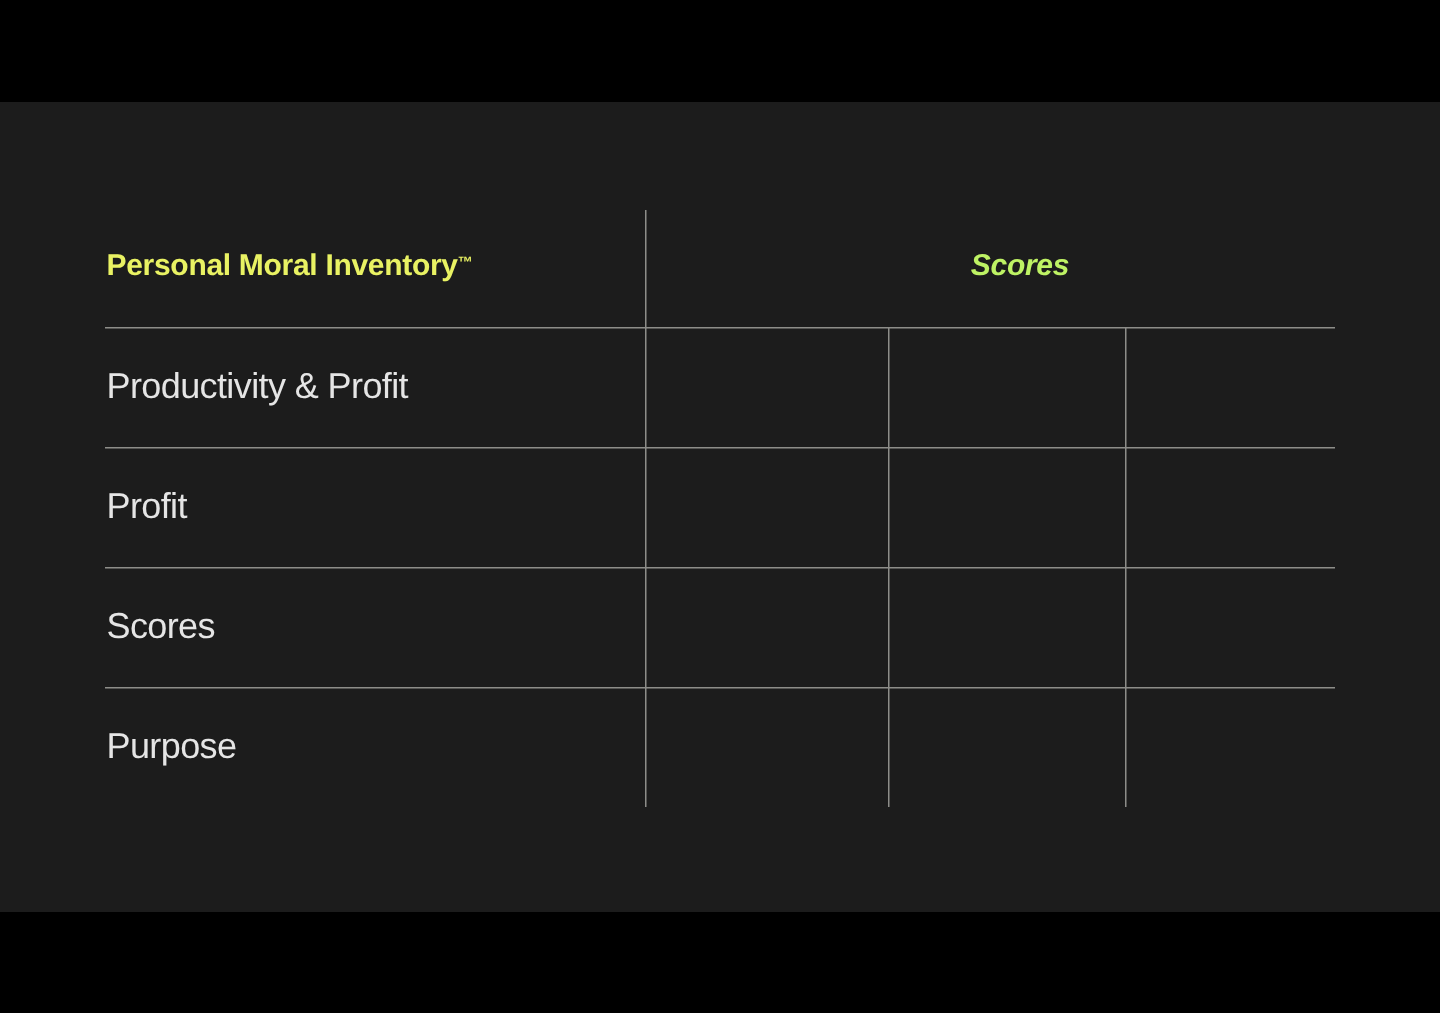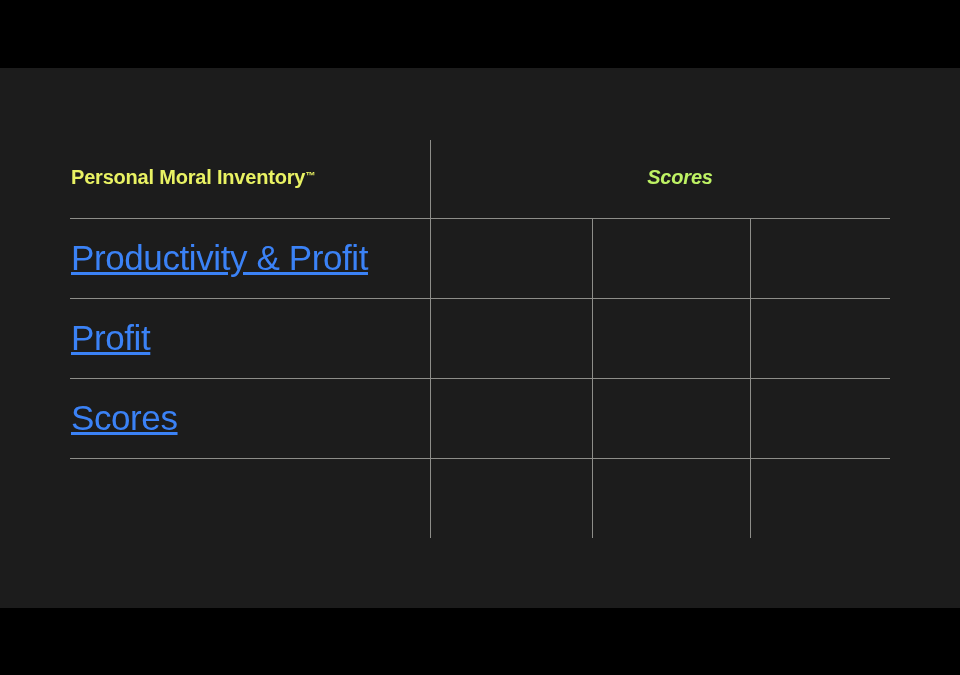--- a/index.html
+++ b/index.html
@@ -92,26 +92,25 @@
     left: 0;
     width: 820px;
     height: 80px;
   }
   .row-label {
     position: absolute;
     left: 1px;
     top: 0;
     height: 80px;
     line-height: 80px;
-    font-size: 35px;
+    font-size: 24px;
     font-weight: normal;
-    color: #3b82f6;
+    color: #e5e5e5;
     letter-spacing: -0.4px;
     white-space: nowrap;
-    text-decoration: underline;
   }
   .score-cell {
     position: absolute;
     top: 0;
     height: 80px;
     line-height: 80px;
     font-size: 27px;
     color: #f2f2ee;
     text-align: center;
   }
@@ -164,20 +163,21 @@
       </div>
 
       <div class="row-band" style="top:310px">
         <div class="row-label">Scores</div>
         <div class="score-cell c1"></div>
         <div class="score-cell c2"></div>
         <div class="score-cell c3"></div>
       </div>
 
       <div class="row-band" style="top:390px">
+        <div class="row-label">Purpose</div>
         <div class="score-cell c1"></div>
         <div class="score-cell c2"></div>
         <div class="score-cell c3"></div>
       </div>
 
       <div class="hrule" style="top:150px"></div>
       <div class="hrule" style="top:230px"></div>
       <div class="hrule" style="top:310px"></div>
       <div class="hrule" style="top:390px"></div>
 

